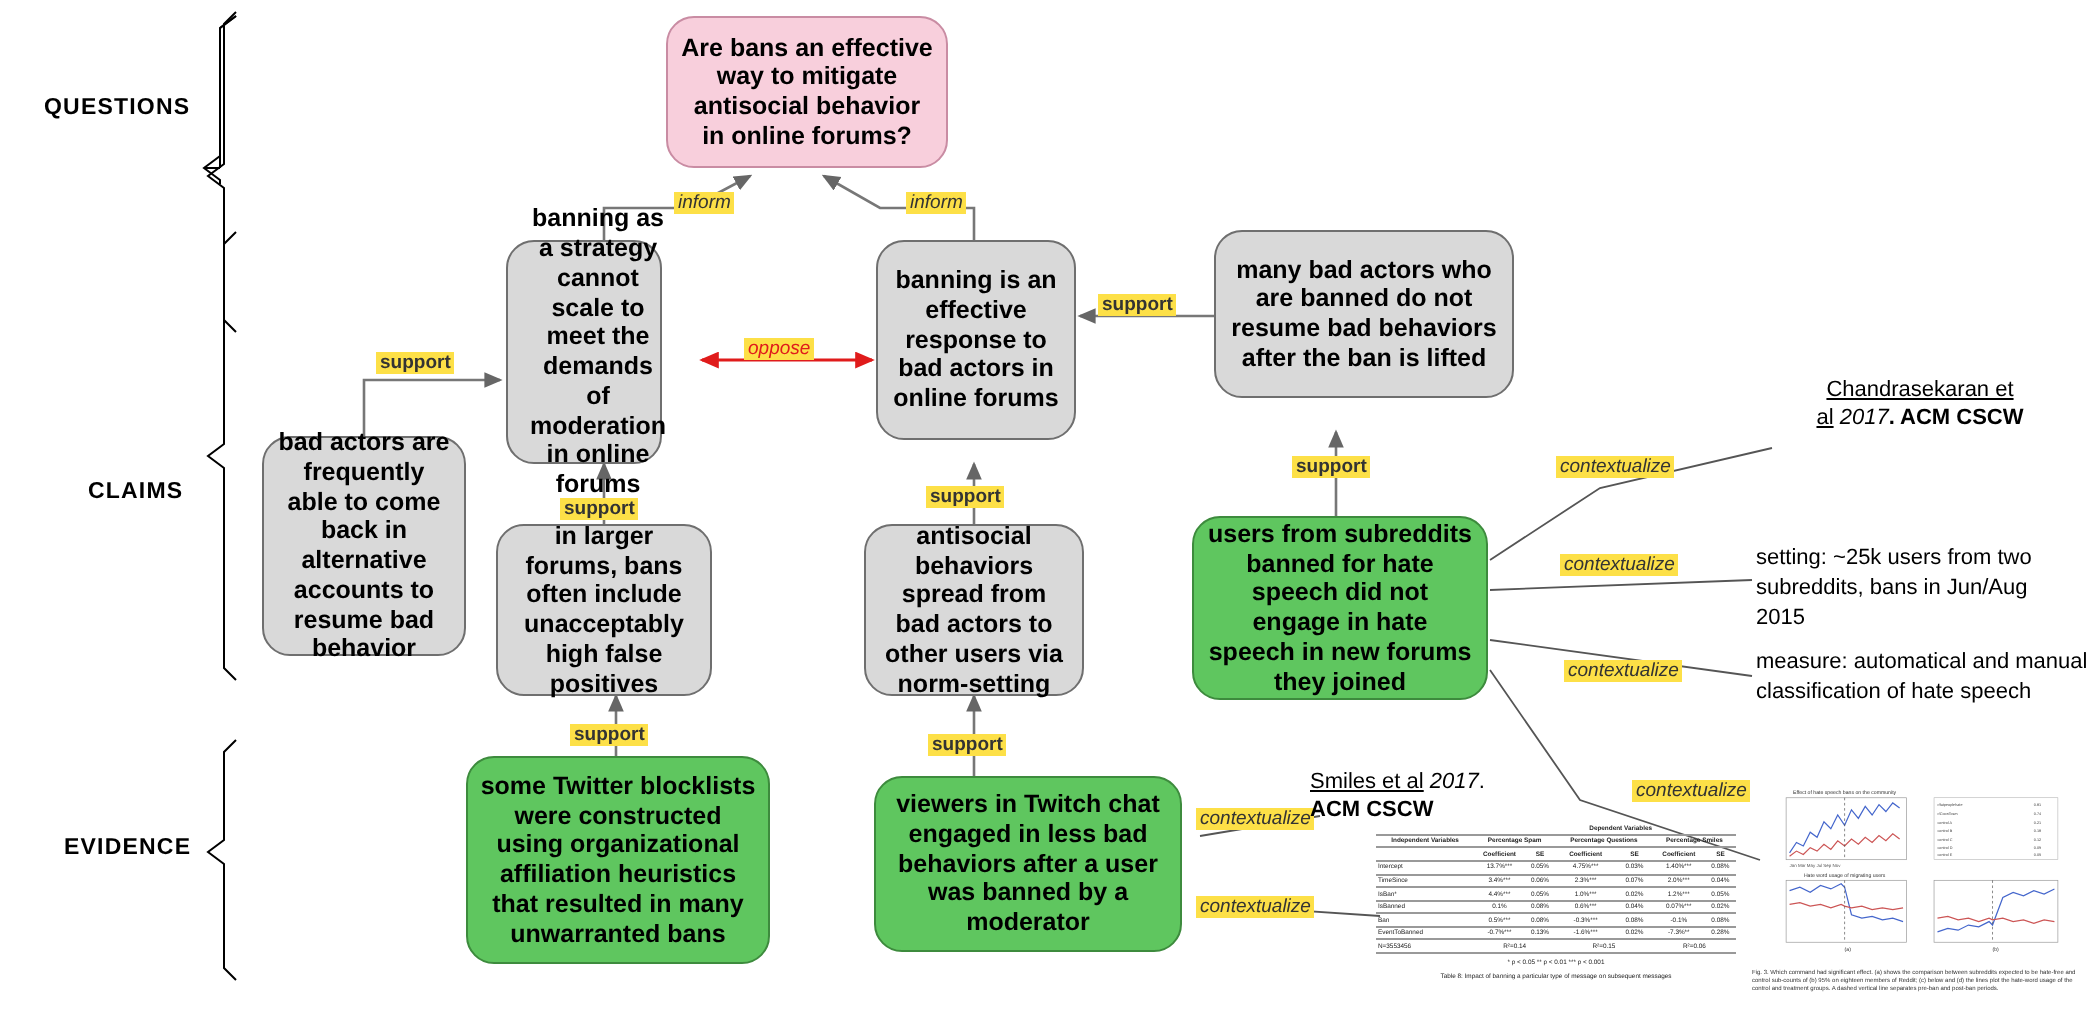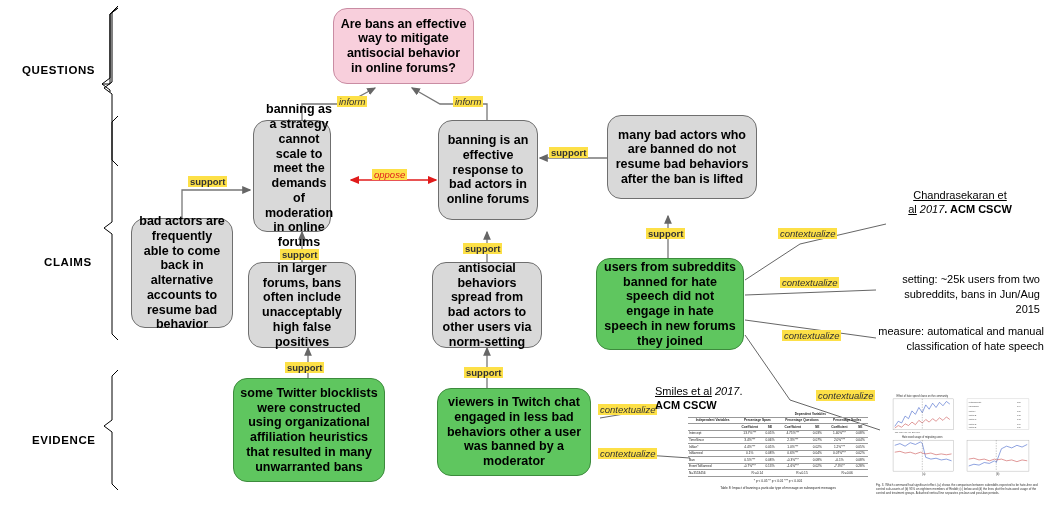--- a/index.html
+++ b/index.html
@@ -53,21 +53,20 @@
     background: #5fc65f;
     border-color: #3d8b3d;
     font-size: 12.5px;
   }
   .section-label {
     position: absolute;
     font-size: 11.5px;
     font-weight: bold;
     letter-spacing: 0.6px;
     color: #000000;
-    margin-top: 16px;
   }
   .edge-label {
     position: absolute;
     font-size: 9.5px;
     font-style: italic;
     color: #333333;
     background: #fde047;
     padding: 0 2px;
     white-space: nowrap;
   }
@@ -89,21 +88,20 @@
     font-style: italic;
   }
   .cite .bold {
     font-weight: bold;
   }
   .note {
     position: absolute;
     font-size: 11px;
     color: #000000;
     line-height: 1.35;
-    text-align: right;
   }
   
   .thumb {
     position: absolute;
     overflow: hidden;
   }
   .tbl-thumb {
     font-size: 3.2px;
     line-height: 1.5;
     color: #222;
@@ -221,21 +219,21 @@
   <div class="node claim-gray" style="left:131px; top:218px; width:102px; height:110px;">bad actors are frequently able to come back in alternative accounts to resume bad behavior</div>
 
   <div class="node claim-gray" style="left:248px; top:262px; width:108px; height:86px;">in larger forums, bans often include unacceptably high false positives</div>
 
   <div class="node claim-gray" style="left:432px; top:262px; width:110px; height:86px;">antisocial behaviors spread from bad actors to other users via norm-setting</div>
 
   <div class="node evidence-green" style="left:596px; top:258px; width:148px; height:92px;">users from subreddits banned for hate speech did not engage in hate speech in new forums they joined</div>
 
   <div class="node evidence-green" style="left:233px; top:378px; width:152px; height:104px;">some Twitter blocklists were constructed using organizational affiliation heuristics that resulted in many unwarranted bans</div>
 
-  <div class="node evidence-green" style="left:437px; top:388px; width:154px; height:88px;">viewers in Twitch chat engaged in less bad behaviors other a user was banned by a moderator</div>
+  <div class="node evidence-green" style="left:437px; top:388px; width:154px; height:88px;">viewers in Twitch chat engaged in less bad behaviors after a user was banned by a moderator</div>
 
   <div class="edge-label" style="left:337px; top:96px;">inform</div>
   <div class="edge-label" style="left:453px; top:96px;">inform</div>
   <div class="edge-label" style="left:372px; top:169px; color:#e01b1b;">oppose</div>
 
   <div class="edge-label plain" style="left:188px; top:176px;">support</div>
   <div class="edge-label plain" style="left:280px; top:249px;">support</div>
   <div class="edge-label plain" style="left:463px; top:243px;">support</div>
   <div class="edge-label plain" style="left:549px; top:147px;">support</div>
   <div class="edge-label plain" style="left:646px; top:228px;">support</div>

